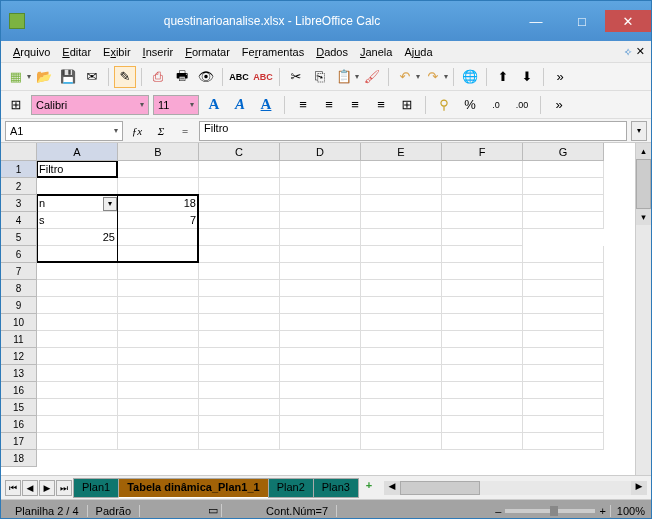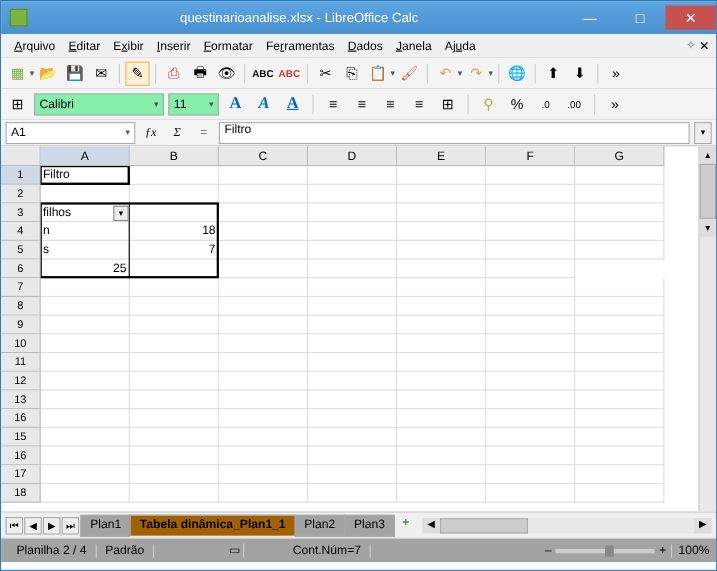--- a/index.html
+++ b/index.html
@@ -1,32 +1,32 @@
 <!DOCTYPE html>
 <html><head>
 <meta charset="utf-8">
 <style>
 *{box-sizing:border-box;margin:0;padding:0;font-family:"Segoe UI",Tahoma,sans-serif;font-size:11px}
 body{width:652px;height:519px;background:#fff;overflow:hidden;border:1px solid #2e7ab8}
-.titlebar{height:30px;background:linear-gradient(#5ea5e0,#4a8fd0);display:flex;align-items:center;color:#fff;padding-left:8px}
+.titlebar{height:40px;background:linear-gradient(#5ea5e0,#4a8fd0);display:flex;align-items:center;color:#fff;padding-left:8px}
 .titlebar .ticon{width:16px;height:16px;background:#7cb342;border:1px solid #558b2f;margin-right:6px}
 .titlebar .title{flex:1;text-align:center;font-size:12px}
 .winbtns{display:flex}
 .winbtn{width:46px;height:22px;display:flex;align-items:center;justify-content:center;color:#fff;font-size:13px}
 .winbtn.close{background:#c75050}
 .menubar{height:22px;background:#f0f0f0;display:flex;align-items:center;padding:0 6px;border-bottom:1px solid #ddd}
 .menubar .mi{padding:2px 6px;cursor:default}
 .menubar .mi u{text-decoration:underline}
 .menubar .end{margin-left:auto;display:flex;gap:4px}
 .toolbar{height:28px;background:#f4f4f4;display:flex;align-items:center;padding:2px 4px;border-bottom:1px solid #ddd;gap:2px}
 .tbtn{width:22px;height:22px;border:1px solid transparent;display:flex;align-items:center;justify-content:center;font-size:13px}
 .tsep{width:1px;height:18px;background:#ccc;margin:0 3px}
 .drop{font-size:8px;color:#555;margin-left:-2px}
 .fontbar{height:28px;background:#f4f4f4;display:flex;align-items:center;padding:2px 4px;border-bottom:1px solid #ddd;gap:4px}
-.combo{height:20px;border:1px solid #aaa;background:#86efac;display:flex;align-items:center;padding:0 4px}
+.combo{height:20px;border:1px solid #aaa;background:#f9a8d4;display:flex;align-items:center;padding:0 4px}
 .combo .cv{flex:1}
 .combo .cd{font-size:8px;color:#555}
 .fbtn{width:22px;height:22px;display:flex;align-items:center;justify-content:center;font-family:"Times New Roman",serif;font-size:15px;font-weight:bold}
 .fbtn.blue{color:#0066cc}
 .fbtn.uline{text-decoration:underline}
 .formulabar{height:24px;background:#f4f4f4;display:flex;align-items:center;padding:2px 4px;border-bottom:1px solid #ccc;gap:4px}
 .nbox{width:118px;height:20px;border:1px solid #aaa;background:#fff;display:flex;align-items:center;padding:0 4px}
 .nbox .cd{font-size:8px;color:#555;margin-left:auto}
 .fxbtn{width:20px;height:20px;display:flex;align-items:center;justify-content:center;font-style:italic;font-family:serif}
 .finput{flex:1;height:20px;border:1px solid #aaa;background:#fff;padding:0 4px}
@@ -44,21 +44,21 @@
 .cell{width:81px;height:17px;border-right:1px solid #ddd;border-bottom:1px solid #ddd;padding:0 2px;line-height:16px;overflow:hidden;white-space:nowrap}
 .cell.r{text-align:right}
 .pvt{position:absolute;border:2px solid #000;pointer-events:none}
 .cursor{position:absolute;border:2px solid #000;pointer-events:none}
 .filterbtn{position:absolute;width:14px;height:14px;border:1px solid #888;background:#eee;font-size:8px;text-align:center;line-height:12px}
 .vscroll{position:absolute;right:0;top:0;width:16px;bottom:0;background:#e8e8e8;border-left:1px solid #ccc}
 .vscroll .up,.vscroll .dn{height:16px;background:#ddd;text-align:center;font-size:9px;line-height:16px}
 .vscroll .thumb{height:50px;background:#ccc;border:1px solid #aaa}
 .sheettabs{height:24px;background:#f0f0f0;border-top:1px solid #ccc;display:flex;align-items:center;padding:0 4px}
 .navbtn{width:16px;height:16px;border:1px solid #aaa;background:#eee;font-size:9px;text-align:center;line-height:14px;margin-right:1px}
-.tab{height:20px;padding:2px 8px;border:1px solid #aaa;background:#a3a3a3;margin-right:-1px;border-top-left-radius:0;font-size:11px}
+.tab{height:20px;padding:2px 8px;border:1px solid #aaa;background:#0f766e;margin-right:-1px;border-top-left-radius:0;font-size:11px}
 .tab.active{background:#a16207;font-weight:bold;border-bottom-color:#fff}
 .addtab{width:18px;height:18px;color:#393;font-weight:bold;text-align:center;margin-left:2px}
 .hscroll{flex:1;height:14px;background:#e8e8e8;margin-left:6px;display:flex}
 .hscroll .lf,.hscroll .rt{width:16px;background:#ddd;text-align:center;font-size:9px}
 .hscroll .hthumb{width:80px;background:#ccc;border:1px solid #aaa}
 .statusbar{height:22px;background:#a3a3a3;border-top:1px solid #ccc;display:flex;align-items:center;padding:0 6px;font-size:11px}
 .statusbar .sc{padding:0 8px;border-right:1px solid #ccc}
 .statusbar .fill{flex:1}
 .zoom{display:flex;align-items:center;gap:4px}
 .zslider{width:90px;height:4px;background:#ccc;position:relative}
@@ -212,29 +212,20 @@
     <div class="crow">
         <div class="cell"></div>
         <div class="cell"></div>
         <div class="cell"></div>
         <div class="cell"></div>
         <div class="cell"></div>
         <div class="cell"></div>
         <div class="cell"></div>
       </div>
     <div class="crow">
-        <div class="cell">filhos</div>
-        <div class="cell"></div>
-        <div class="cell"></div>
-        <div class="cell"></div>
-        <div class="cell"></div>
-        <div class="cell"></div>
-        <div class="cell"></div>
-      </div>
-    <div class="crow">
         <div class="cell">n</div>
         <div class="cell r">18</div>
         <div class="cell"></div>
         <div class="cell"></div>
         <div class="cell"></div>
         <div class="cell"></div>
         <div class="cell"></div>
       </div>
     <div class="crow">
         <div class="cell">s</div>

